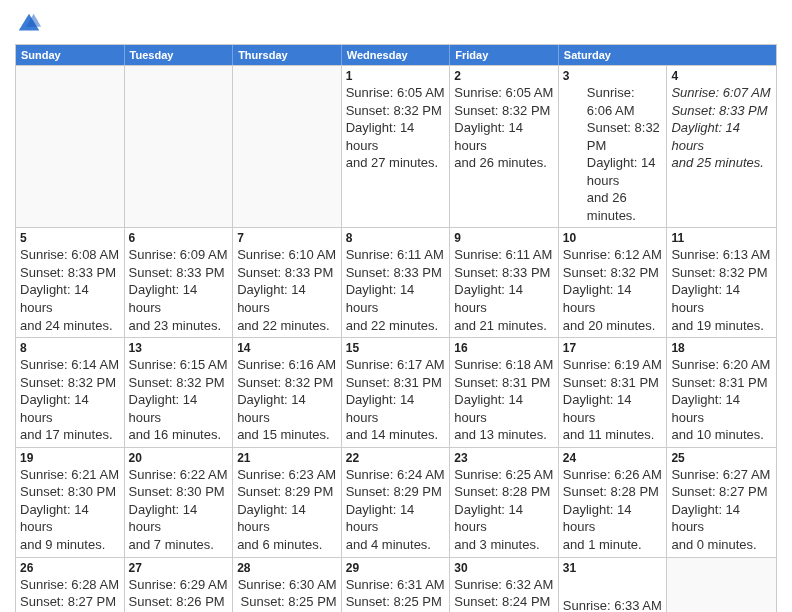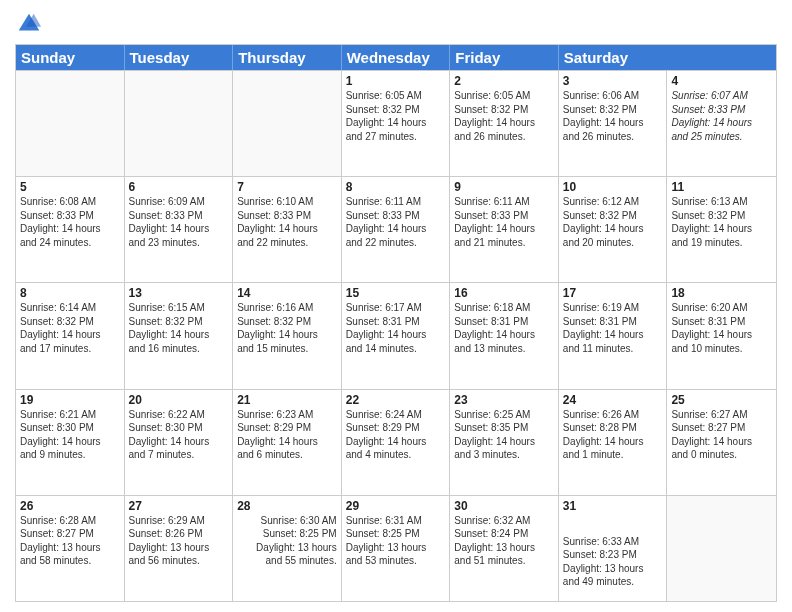--- a/index.html
+++ b/index.html
@@ -60,21 +60,21 @@
       flex-direction: column;
       border: 1px solid #ccc;
     }
     .cal-header {
       display: grid;
       grid-template-columns: repeat(7, 1fr);
       background: #3a7bd5;
     }
     .cal-header-cell {
       color: #fff;
-      font-size: 15px;
+      font-size: 11px;
       font-weight: bold;
       padding: 4px 5px;
       text-align: left;
       border-right: 1px solid rgba(255,255,255,0.3);
     }
     .cal-header-cell:last-child { border-right: none; }
     .cal-body {
       flex: 1;
       display: flex;
       flex-direction: column;
@@ -93,21 +93,21 @@
     }
     .cal-cell:last-child { border-right: none; }
     .cal-cell.empty { background: #f9f9f9; }
     .cell-day {
       font-size: 12px;
       font-weight: bold;
       color: #222;
       margin-bottom: 1px;
     }
     .cell-info {
-      font-size: 10px;
+      font-size: 13px;
       color: #333;
       line-height: 1.35;
     }
   </style>
 </head>
 <body>
 
 <div class="page">
   <div class="header">
     <div class="logo">
@@ -149,21 +149,21 @@
           </div>
           <div class="cal-cell">
             <div class="cell-day">2</div>
             <div class="cell-info" style="white-space: pre-line;">Sunrise: 6:05 AM
 Sunset: 8:32 PM
 Daylight: 14 hours
 and 26 minutes.</div>
           </div>
           <div class="cal-cell">
             <div class="cell-day">3</div>
-            <div class="cell-info" style="white-space: pre-line;">Sunrise: 6:06 AM
+            <div class="cell-info" style="white-space: pre-line; margin-left: 24px;">Sunrise: 6:06 AM
 Sunset: 8:32 PM
 Daylight: 14 hours
 and 26 minutes.</div>
           </div>
           <div class="cal-cell">
             <div class="cell-day">4</div>
             <div class="cell-info" style="white-space: pre-line; font-style: italic;">Sunrise: 6:07 AM
 Sunset: 8:33 PM
 Daylight: 14 hours
 and 25 minutes.</div>
@@ -296,21 +296,21 @@
           <div class="cal-cell">
             <div class="cell-day">22</div>
             <div class="cell-info" style="white-space: pre-line;">Sunrise: 6:24 AM
 Sunset: 8:29 PM
 Daylight: 14 hours
 and 4 minutes.</div>
           </div>
           <div class="cal-cell">
             <div class="cell-day">23</div>
             <div class="cell-info" style="white-space: pre-line;">Sunrise: 6:25 AM
-Sunset: 8:35 PM
+Sunset: 8:28 PM
 Daylight: 14 hours
 and 3 minutes.</div>
           </div>
           <div class="cal-cell">
             <div class="cell-day">24</div>
             <div class="cell-info" style="white-space: pre-line;">Sunrise: 6:26 AM
 Sunset: 8:28 PM
 Daylight: 14 hours
 and 1 minute.</div>
           </div>

